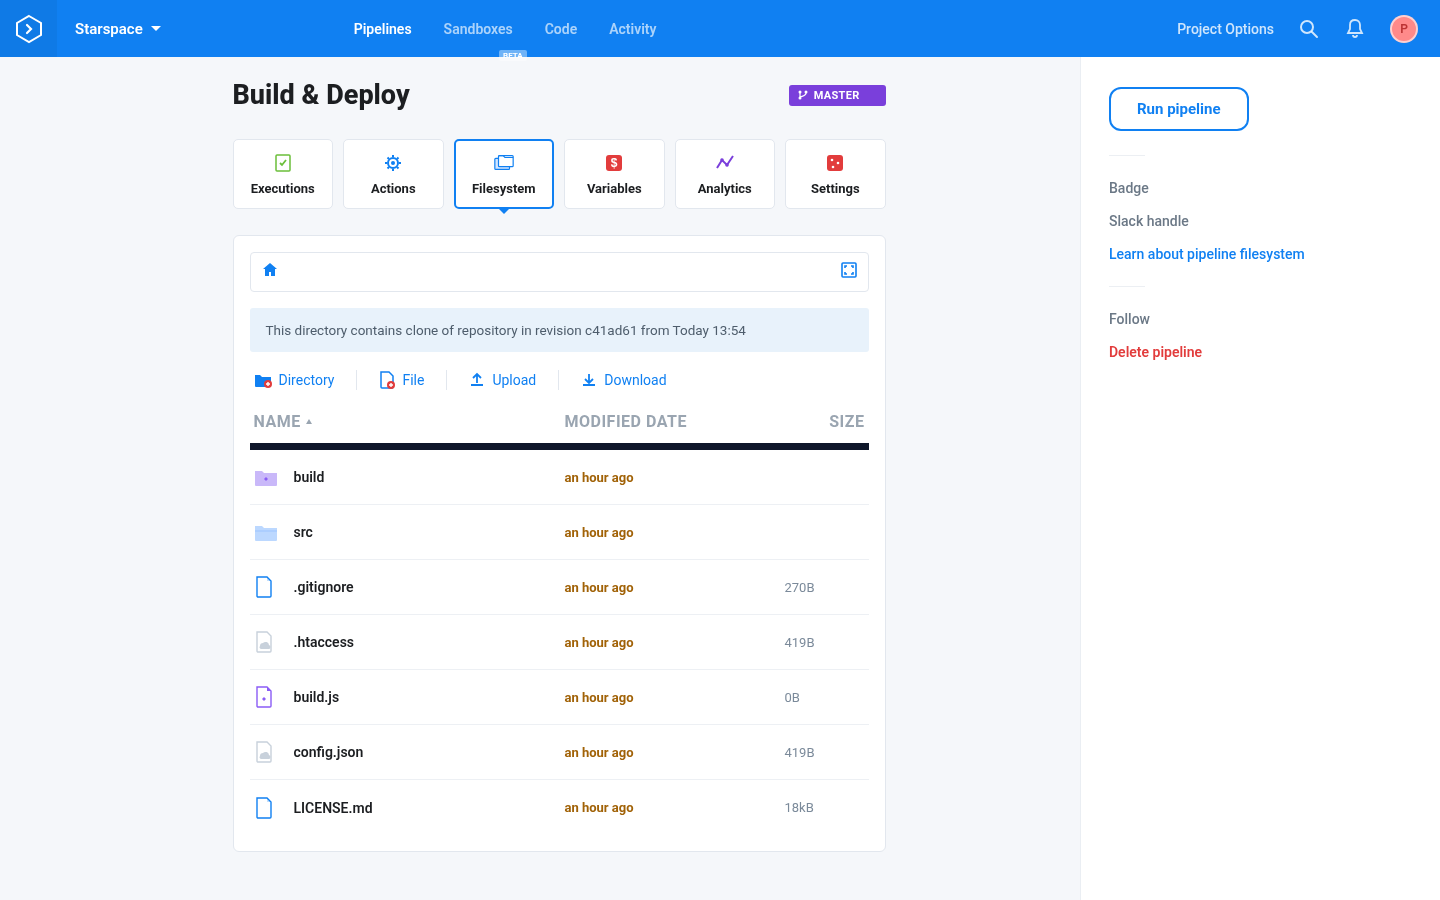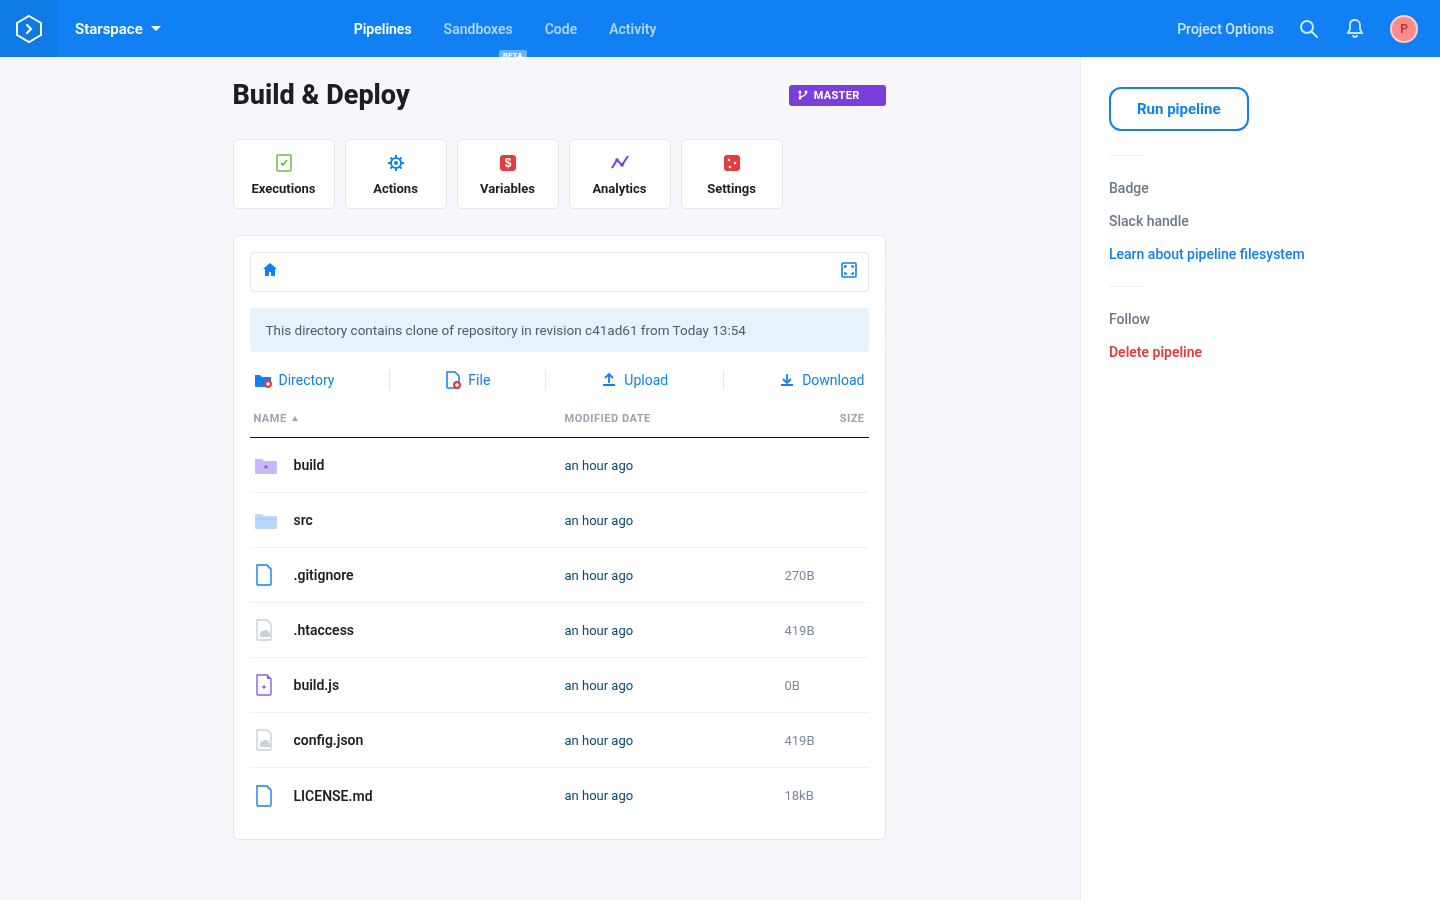--- a/index.html
+++ b/index.html
@@ -30,34 +30,34 @@
 .stab.active { border: 2px solid #1080f2; }
 .stab.active::after { content:""; position:absolute; bottom:-7px; left:50%; transform:translateX(-50%); width:0;height:0; border-left:6px solid transparent; border-right:6px solid transparent; border-top:6px solid #1080f2; }
 .stab-label { font-size: 13px; font-weight: 700; color: #1c1e21; }
 .stab-icon { width: 22px; height: 22px; display:flex; align-items:center; justify-content:center; }
 
 .fs-card { background: #fff; border: 1px solid #e2e7ee; border-radius: 6px; padding: 16px; }
 .path-bar { border: 1px solid #e2e7ee; border-radius: 4px; height: 40px; display: flex; align-items: center; padding: 0 10px; justify-content: space-between; margin-bottom: 16px; }
 .home-icon { color: #1080f2; cursor: pointer; }
 .full-icon { color: #1080f2; cursor: pointer; }
 .info-bar { background: #e8f2fb; color: #4e5d6c; font-size: 13.5px; padding: 14px 16px; border-radius: 3px; margin-bottom: 16px; }
-.file-actions { display: flex; gap: 22px; padding: 2px 4px 14px 4px; align-items:center;justify-content:space-between; }
+.file-actions { display: flex; gap: 22px; padding: 2px 4px 14px 4px; align-items:center; }
 .fa { display: flex; align-items: center; gap: 7px; color: #1080f2; font-size: 14px; cursor: pointer; }
 .fa-sep { width:1px; height:20px; background:#e2e7ee; }
 
-.table-head { display: flex; font-size: 11px; font-weight: 700; color: #9aa5b1; letter-spacing: 0.5px; padding: 8px 4px 12px 4px; border-bottom: 1px solid #0f172a; }
+.table-head { display: flex; font-size: 16px; font-weight: 700; color: #9aa5b1; letter-spacing: 0.5px; padding: 8px 4px 12px 4px; border-bottom: 7px solid #0f172a; }
 .col-name { flex: 1; display:flex; align-items:center; gap:4px; }
 .col-date { width: 220px; }
 .col-size { width: 80px; text-align: right; }
 
 .row { display: flex; align-items: center; height: 55px; border-bottom: 1px solid #edf0f4; padding: 0 4px; cursor: pointer; }
 .row:last-child { border-bottom: none; }
 .row-icon { width: 40px; display:flex; align-items:center; }
 .row-name { flex: 1; font-size: 14px; font-weight: 600; color: #1c1e21; }
-.row-date { width: 220px; font-size: 13px; color: #0c4a6e; }
+.row-date { width: 220px; font-size: 13px; color: #a16207; font-weight: bold; }
 .row-size { width: 80px; font-size: 13px; color: #7b8a9a; }
 
 .run-btn { border: 2px solid #1080f2; color: #1080f2; font-weight: 700; font-size: 15px; padding: 11px 26px; border-radius: 12px; background: #fff; cursor: pointer; display:inline-block; }
 .side-sep { height: 1px; background: #eceff3; width: 36px; margin: 24px 0; }
 .side-link { font-size: 14px; color: #6b7886; margin-bottom: 17px; cursor: pointer; font-weight:500; }
 .side-link:last-of-type{margin-bottom:0;}
 .side-link.blue { color: #1080f2; }
 .side-link.red { color: #e23c3c; font-weight: 600; }
 </style>
 </head>
@@ -131,20 +131,30 @@
         <div class="stab">
           <div class="stab-icon">
               <svg width="22" height="22" viewBox="0 0 22 22">
                 <circle cx="11" cy="11" r="5" fill="none" stroke="#1080f2" stroke-width="2"></circle>
                 <circle cx="11" cy="11" r="2" fill="#1080f2"></circle>
                 <path stroke="#1080f2" stroke-width="2" d="M11 3 V5 M11 17 V19 M3 11 H5 M17 11 H19 M5.5 5.5 L7 7 M15 15 L16.5 16.5 M16.5 5.5 L15 7 M7 15 L5.5 16.5"></path>
               </svg>
             </div>
           <div class="stab-label">Actions</div>
         </div>
+        <div class="stab active">
+          <div class="stab-icon">
+              <svg width="24" height="22" viewBox="0 0 24 22">
+                <rect x="2" y="6" width="16" height="12" rx="1" fill="#d4e6ff" stroke="#1080f2" stroke-width="1.3"></rect>
+                <rect x="6" y="3" width="16" height="12" rx="1" fill="#fff" stroke="#1080f2" stroke-width="1.3"></rect>
+                <path d="M6 3 h5 l2 2 h9" fill="none" stroke="#1080f2" stroke-width="1.3"></path>
+              </svg>
+            </div>
+          <div class="stab-label">Filesystem</div>
+        </div>
         <div class="stab">
           <div class="stab-icon">
               <svg width="22" height="22" viewBox="0 0 22 22">
                 <rect x="3" y="3" width="16" height="16" rx="3" fill="#e23c3c"></rect>
                 <text x="11" y="15" text-anchor="middle" fill="#fff" font-size="12" font-weight="bold" font-family="sans-serif">$</text>
               </svg>
             </div>
           <div class="stab-label">Variables</div>
         </div>
         <div class="stab">

